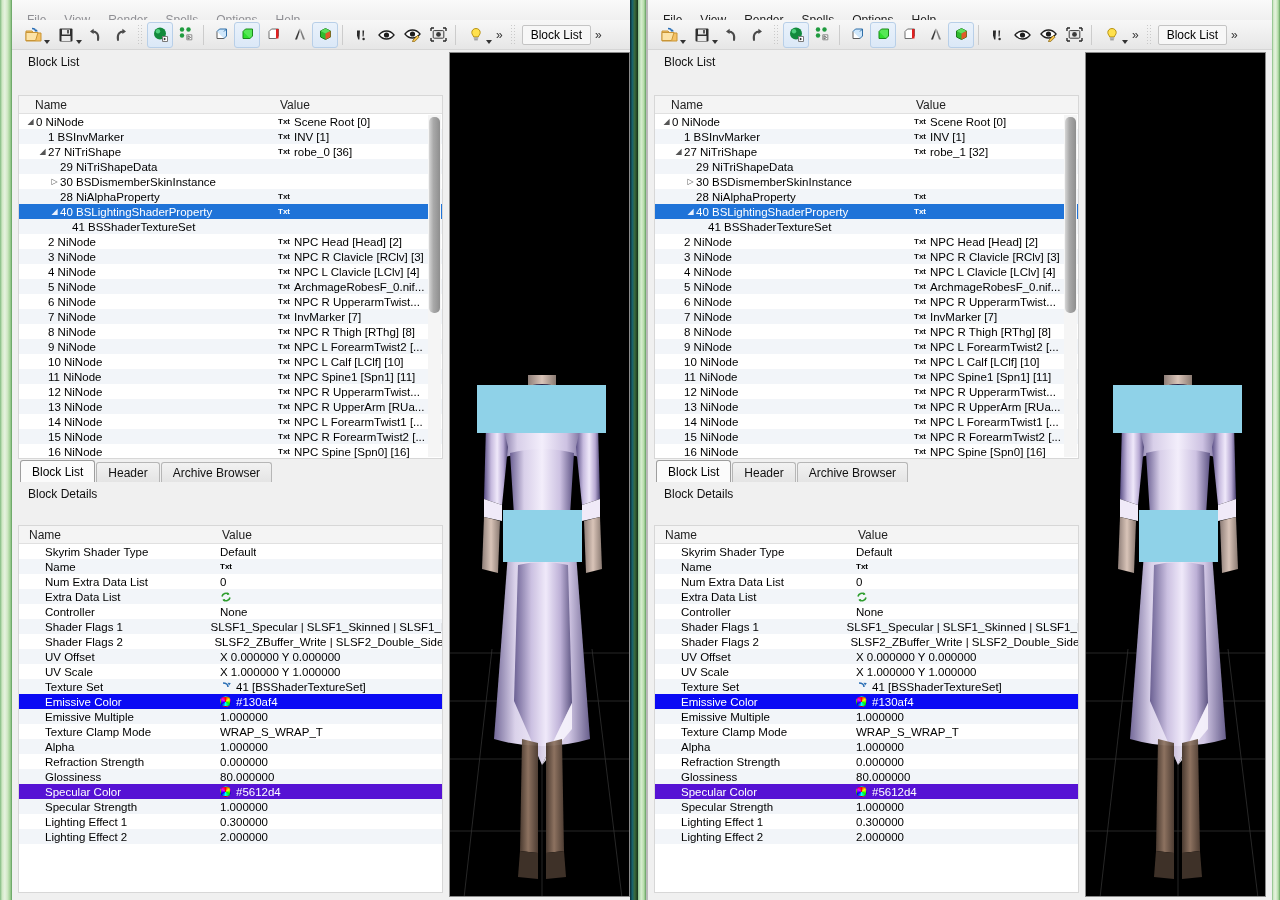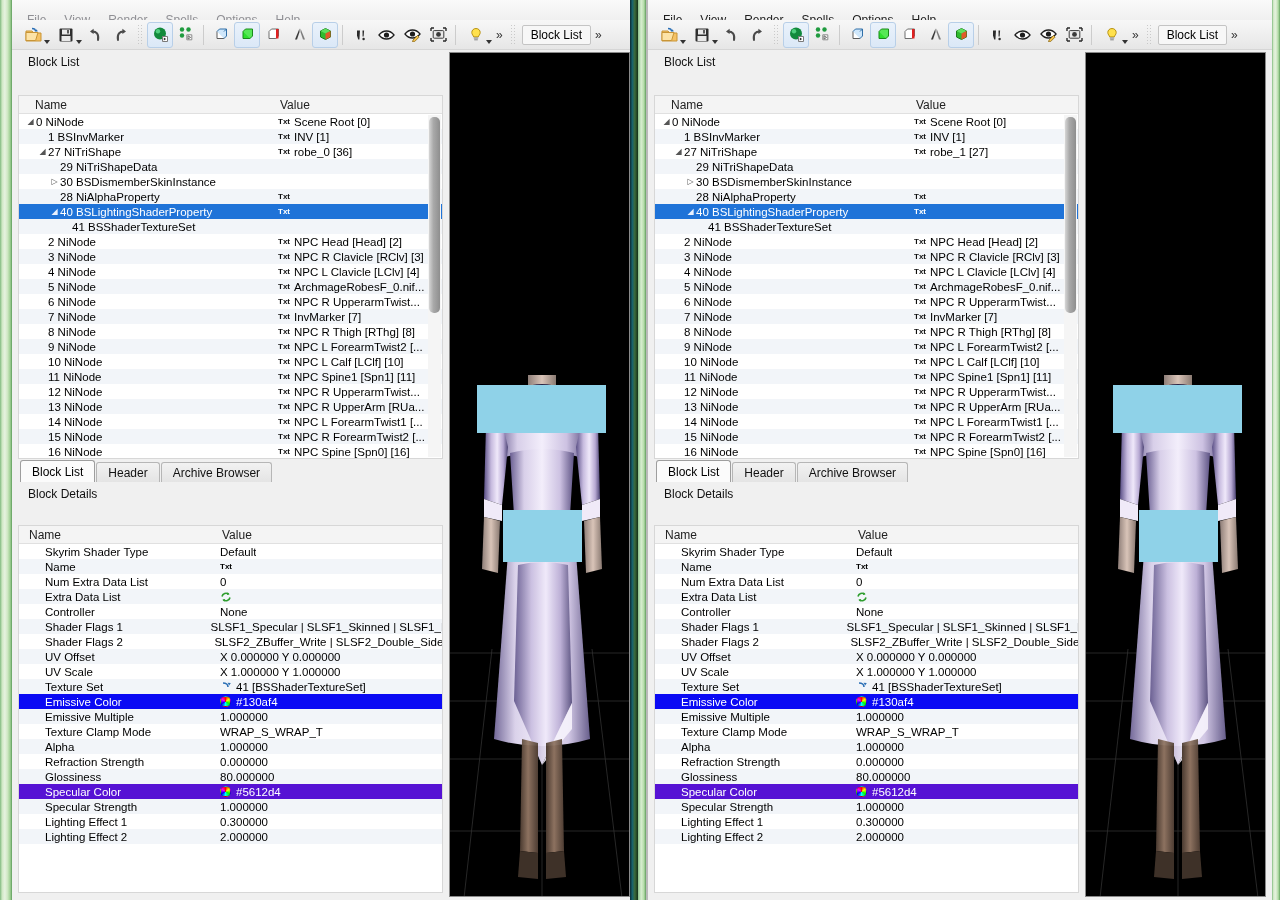--- a/index.html
+++ b/index.html
@@ -1083,21 +1083,21 @@
                 <span>INV [1]</span>
               </div>
             </div>
             <div class="row">
               <div class="c-name" style="width: 255px; padding-left: 18px;">
                 <span class="arrow">◢</span>
                 <span>27 NiTriShape</span>
               </div>
               <div class="c-val">
                 <span class="txtbadge">Txt</span>
-                <span>robe_1 [27]</span>
+                <span>robe_1 [32]</span>
               </div>
             </div>
             <div class="row alt">
               <div class="c-name" style="width: 255px; padding-left: 30px;">
                 <span class="arrow"></span>
                 <span>29 NiTriShapeData</span>
               </div>
               <div class="c-val"></div>
             </div>
             <div class="row">

